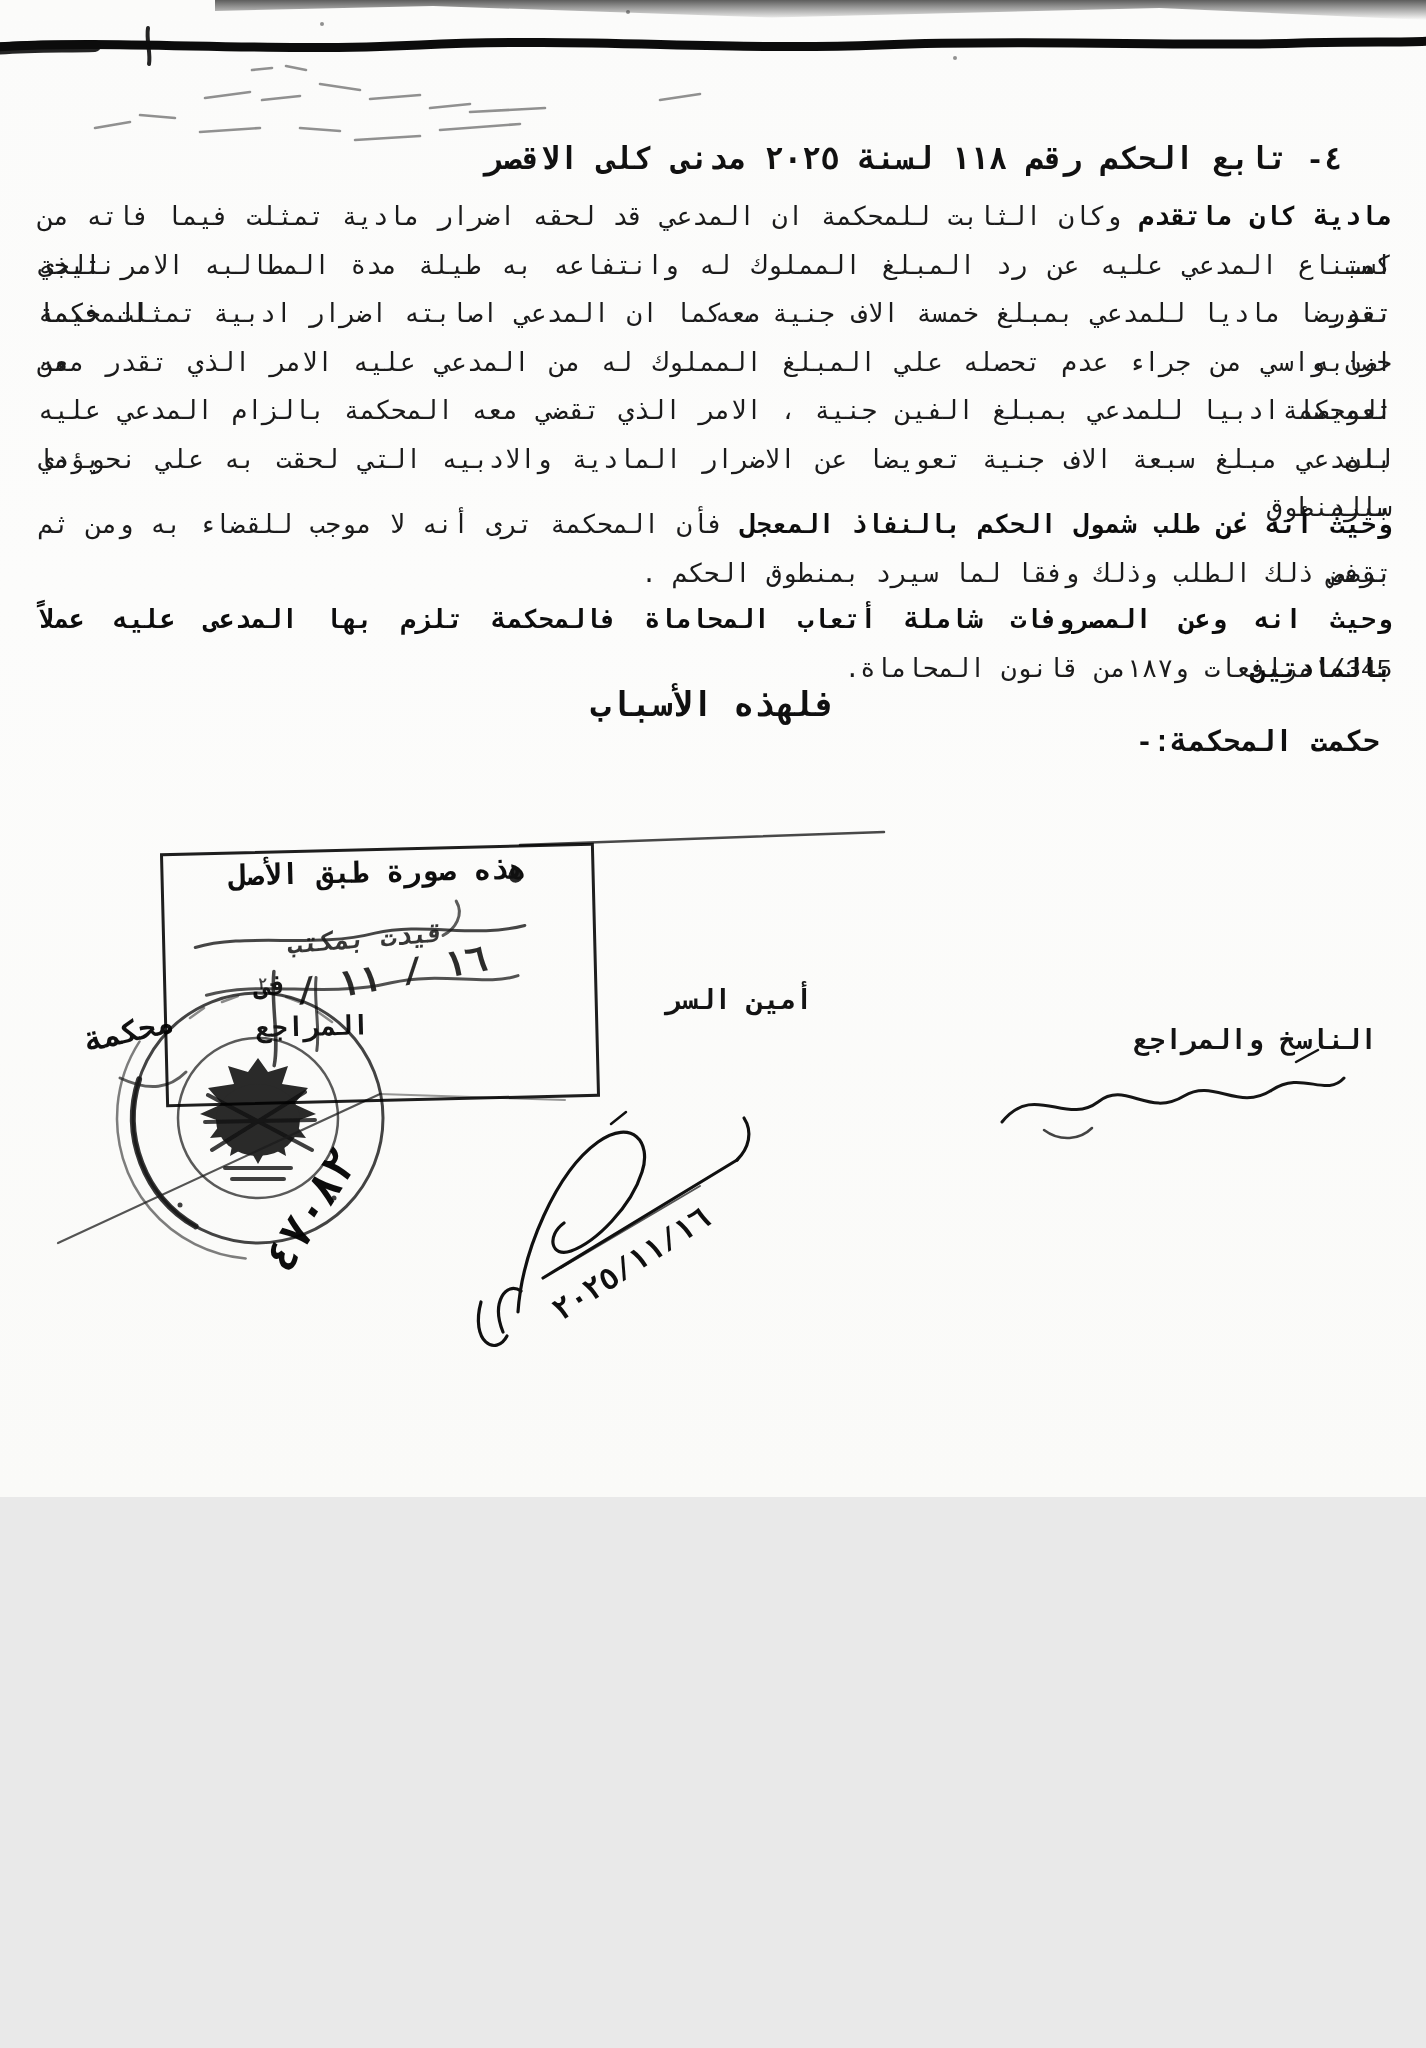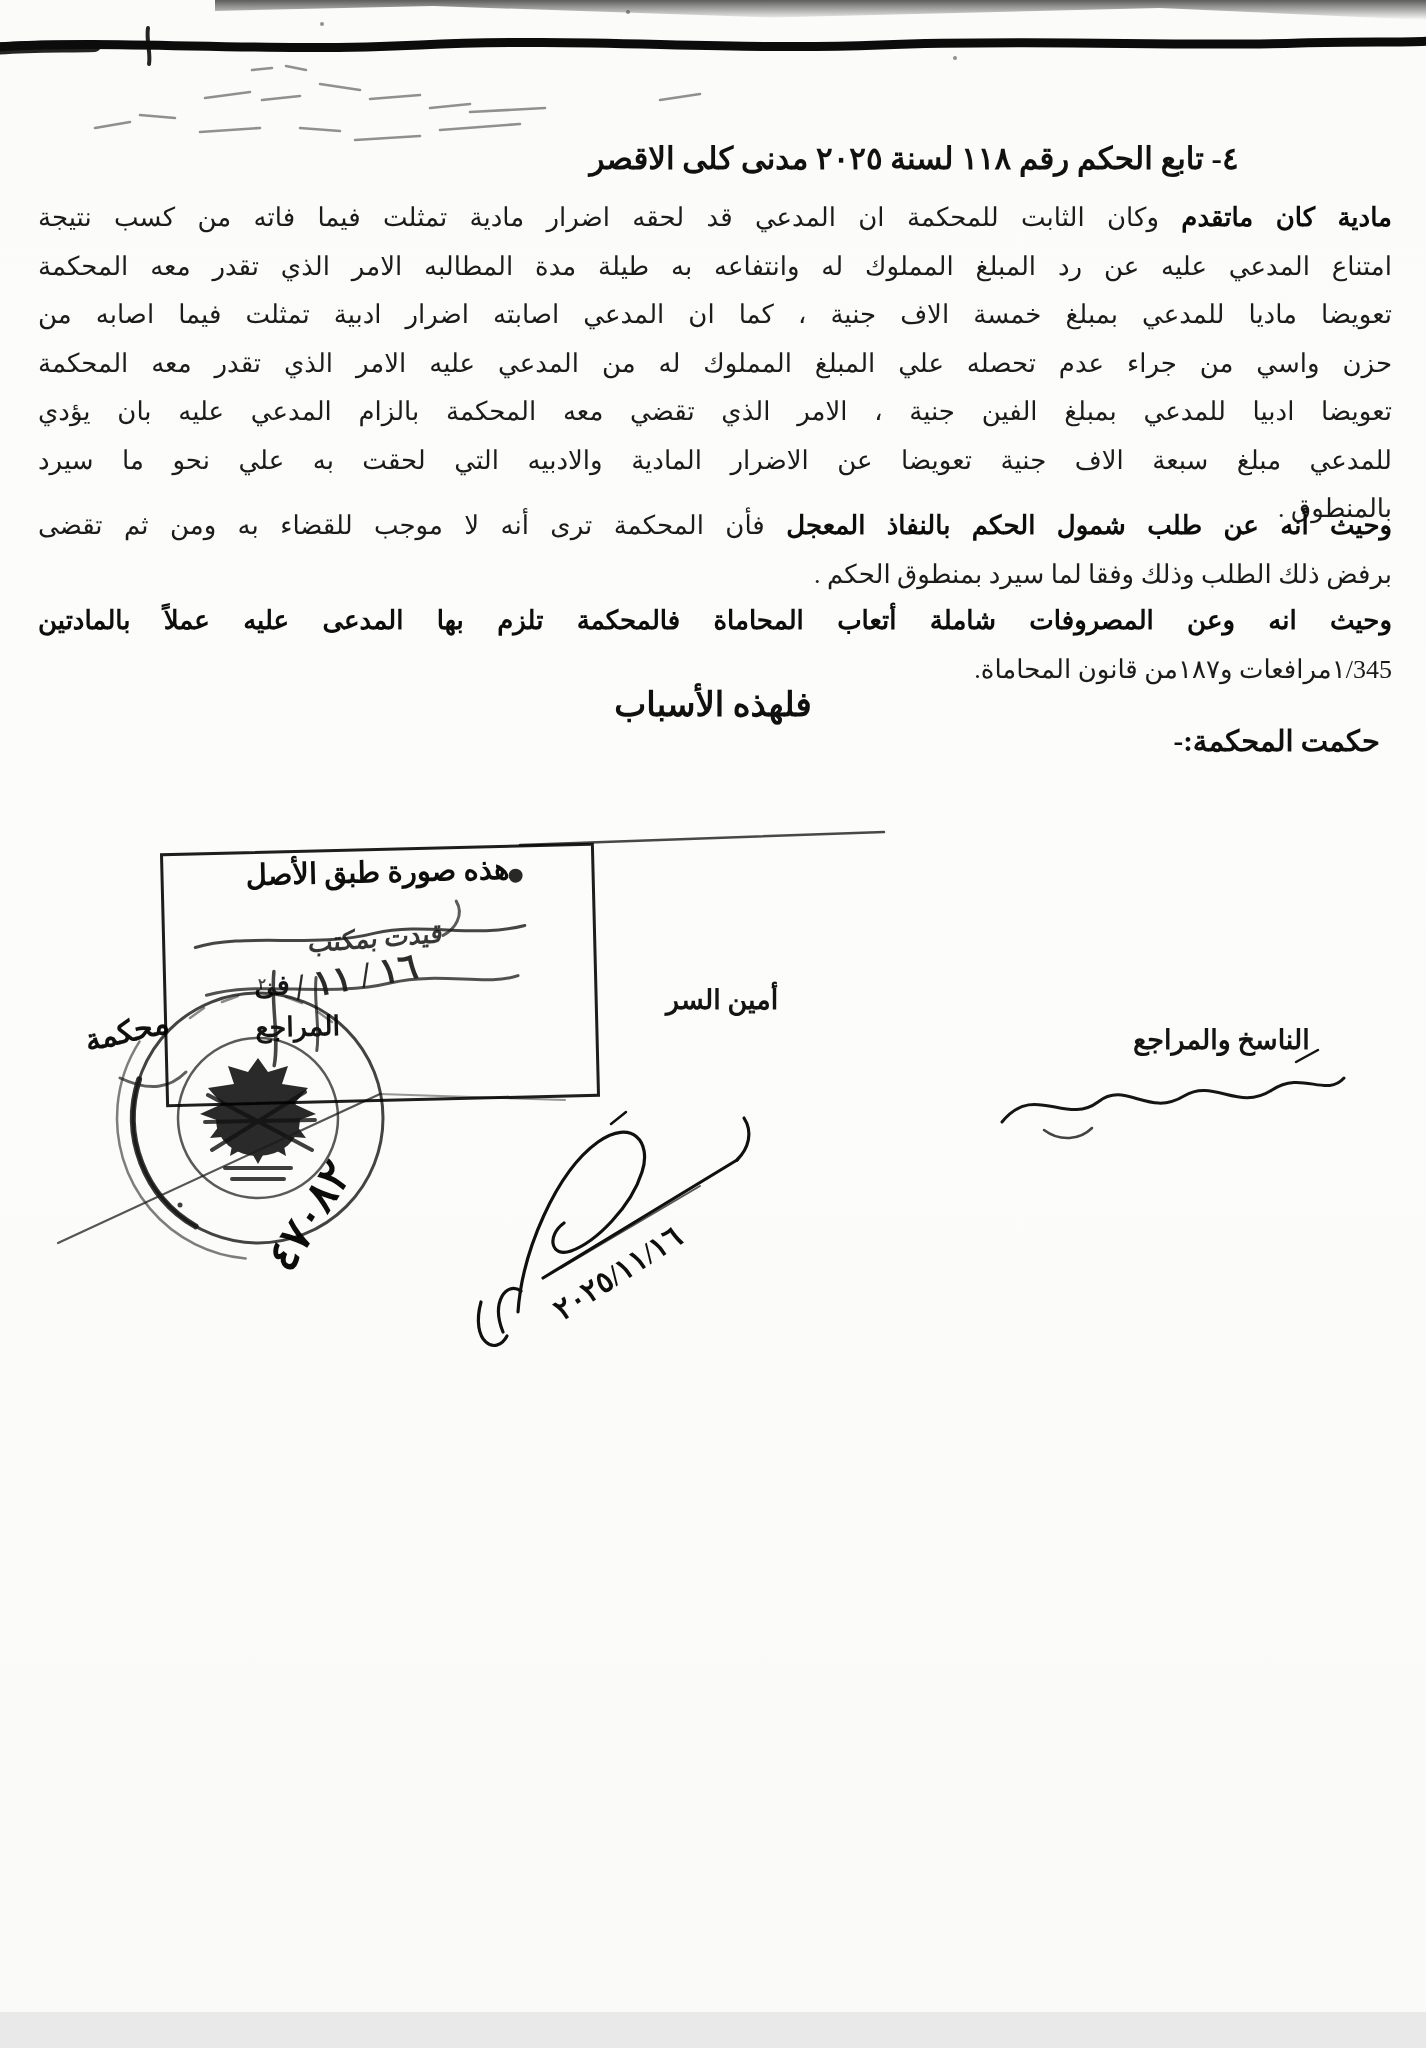--- a/index.html
+++ b/index.html
@@ -1,18 +1,18 @@
 <!DOCTYPE html>
 <html lang="ar" dir="rtl"><head>
 <meta charset="utf-8">
 <style>
   html,body{margin:0;padding:0;background:#e9e9e9;}
-  .page{position:relative;width:1426px;height:2012px;margin:0 auto;overflow:hidden;
+  .page{position:relative;width:1426px;height:1497px;margin:0 auto;overflow:hidden;
         background:linear-gradient(180deg,#fbfbfa 0%,#fcfcfb 40%,#fafaf8 100%);
-        font-family:Liberation Serif, serif;color:#161616;direction:rtl;}
+        font-family:Liberation Mono, monospace;color:#161616;direction:rtl;}
   
   .top-band{position:absolute;left:215px;top:0;width:1211px;height:20px;opacity:.85;
     background:linear-gradient(to bottom,rgba(45,45,45,.9),rgba(45,45,45,0));
     clip-path:polygon(0 0,100% 0,100% 100%,78% 40%,46% 88%,18% 30%,0 55%);}
   .artsvg{position:absolute;left:0;top:0;z-index:6;pointer-events:none;}
   
   .printed{position:absolute;z-index:1;}
   .hdr{top:140px;right:30px;width:964px;text-align:center;font-weight:bold;font-size:31px;letter-spacing:.5px;color:#111;}
   .block{right:34px;left:38px;}
   .ln{height:48.5px;line-height:48.5px;font-size:26px;white-space:normal;overflow:visible;color:#1b1b1b;}

